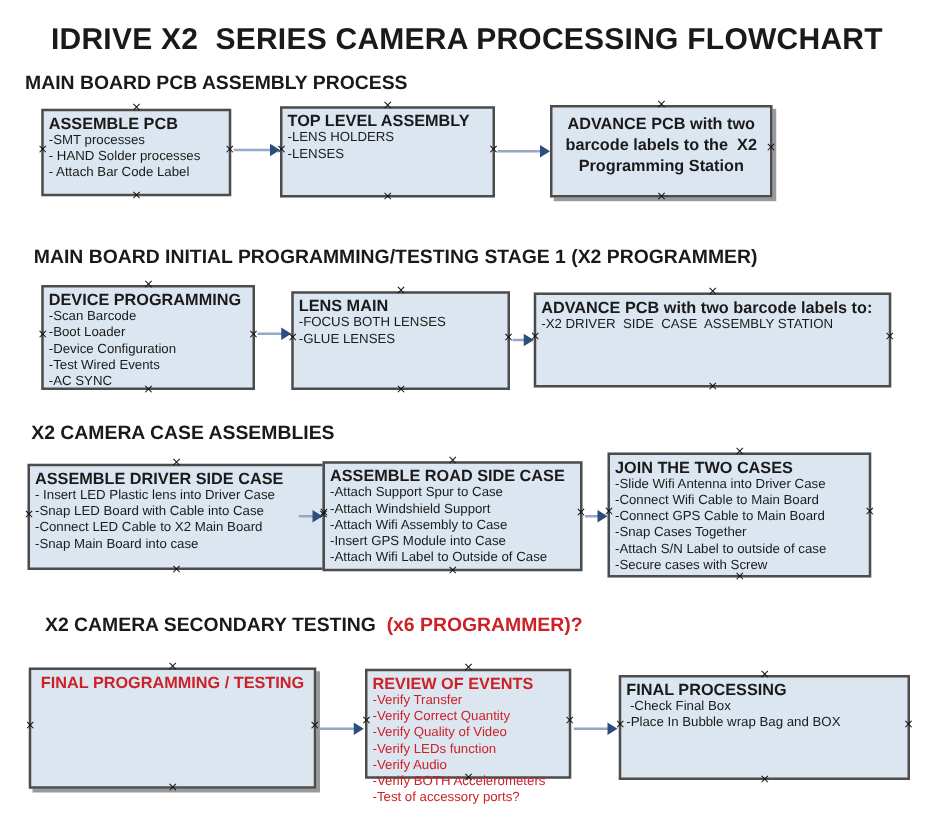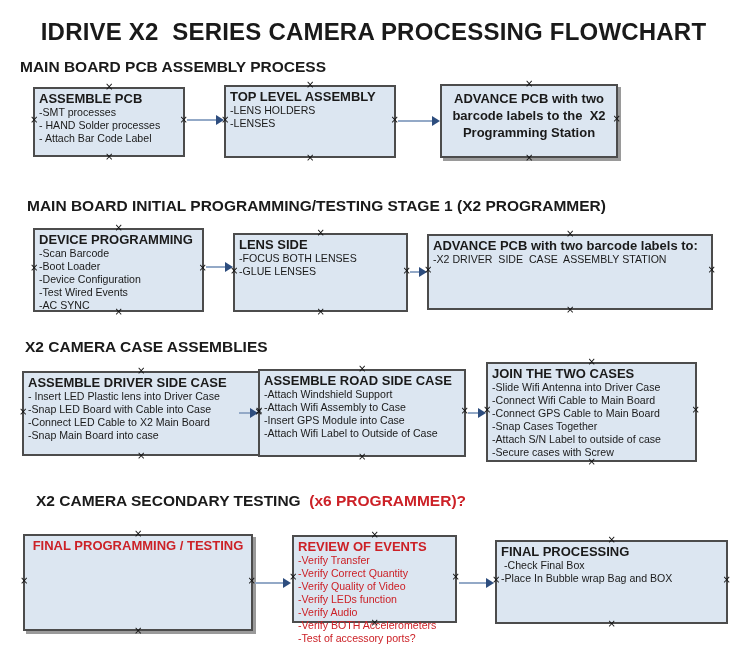--- a/index.html
+++ b/index.html
@@ -117,21 +117,21 @@
         <div class="fline">-Test Wired Events</div>
         <div class="fline">-AC SYNC</div>
       </div>
   </div>
 
   <div class="fbox" style="left:233px;top:233px;width:175px;height:79px">
     <i class="anch at"></i>
       <i class="anch ab"></i>
       <i class="anch al"></i>
       <i class="anch ar"></i>
-    <div class="ftitle">LENS SIDE</div>
+    <div class="ftitle">LENS MAIN</div>
     <div class="flines">
         <div class="fline">-FOCUS BOTH LENSES</div>
         <div class="fline">-GLUE LENSES</div>
       </div>
   </div>
 
   <div class="fbox" style="left:427px;top:234px;width:286px;height:76px">
     <i class="anch at"></i>
       <i class="anch ab"></i>
       <i class="anch al"></i>
@@ -165,20 +165,21 @@
       </div>
   </div>
 
   <div class="fbox" style="left:258px;top:369px;width:208px;height:88px">
     <i class="anch at"></i>
       <i class="anch ab"></i>
       <i class="anch al"></i>
       <i class="anch ar"></i>
     <div class="ftitle">ASSEMBLE ROAD SIDE CASE</div>
     <div class="flines">
+        <div class="fline">-Attach Support Spur to Case</div>
         <div class="fline">-Attach Windshield Support</div>
         <div class="fline">-Attach Wifi Assembly to Case</div>
         <div class="fline">-Insert GPS Module into Case</div>
         <div class="fline">-Attach Wifi Label to Outside of Case</div>
       </div>
   </div>
 
   <div class="fbox" style="left:486px;top:362px;width:211px;height:100px">
     <i class="anch at"></i>
       <i class="anch ab"></i>

